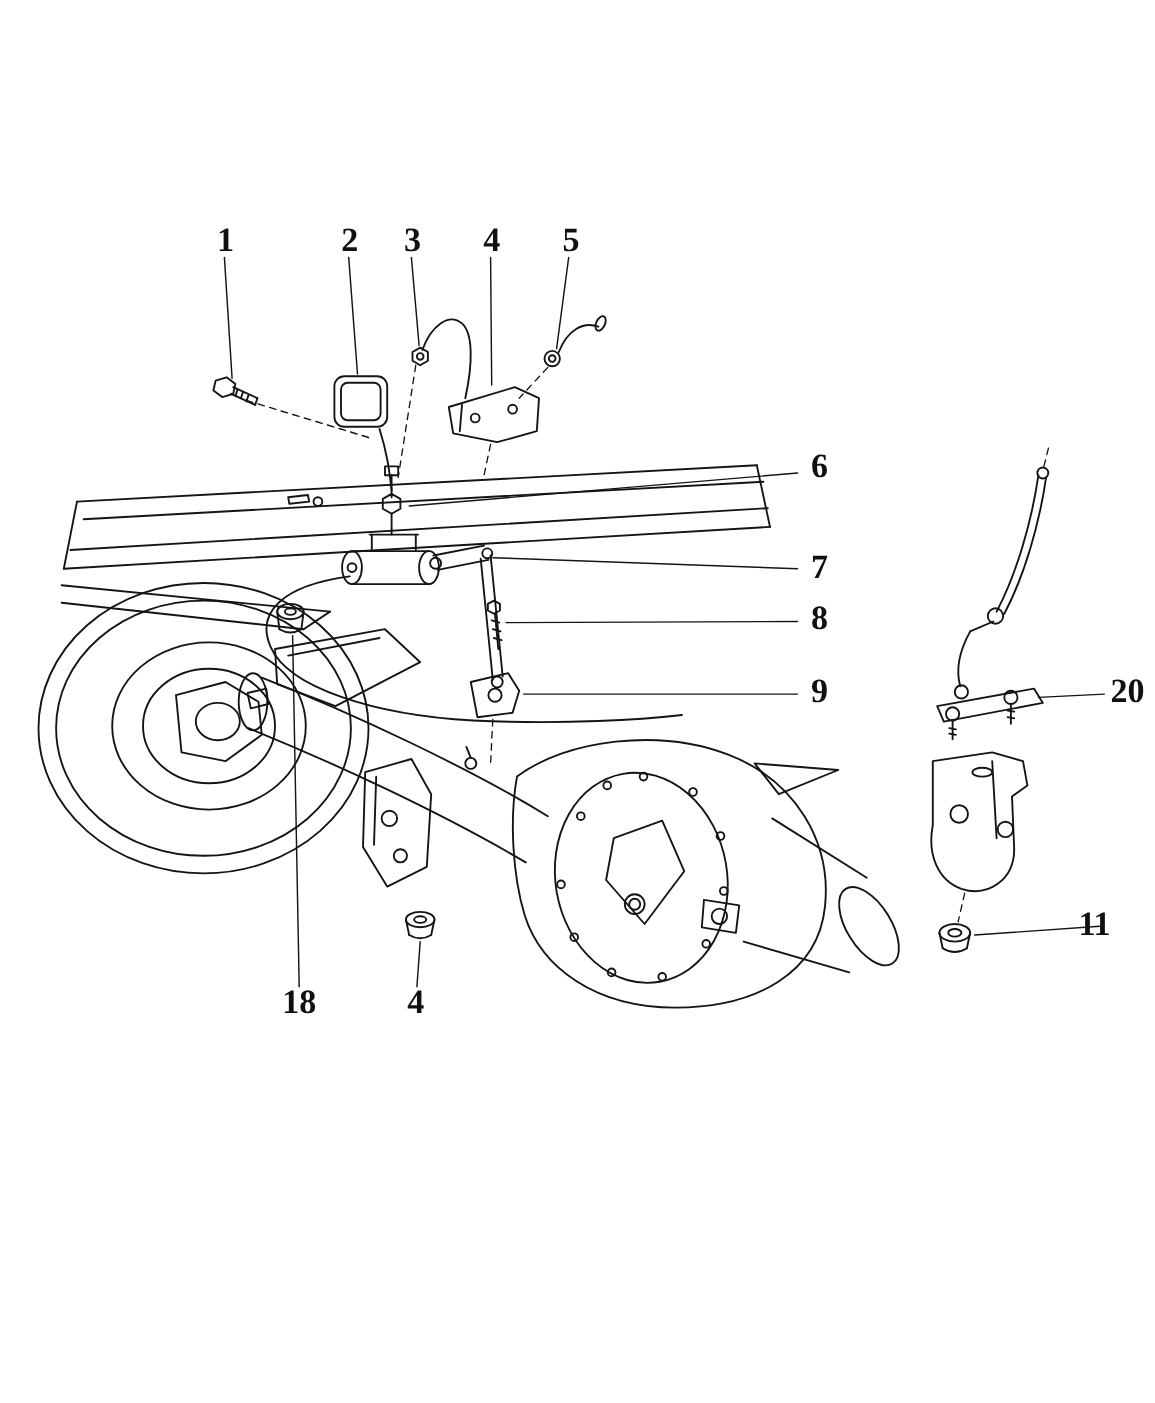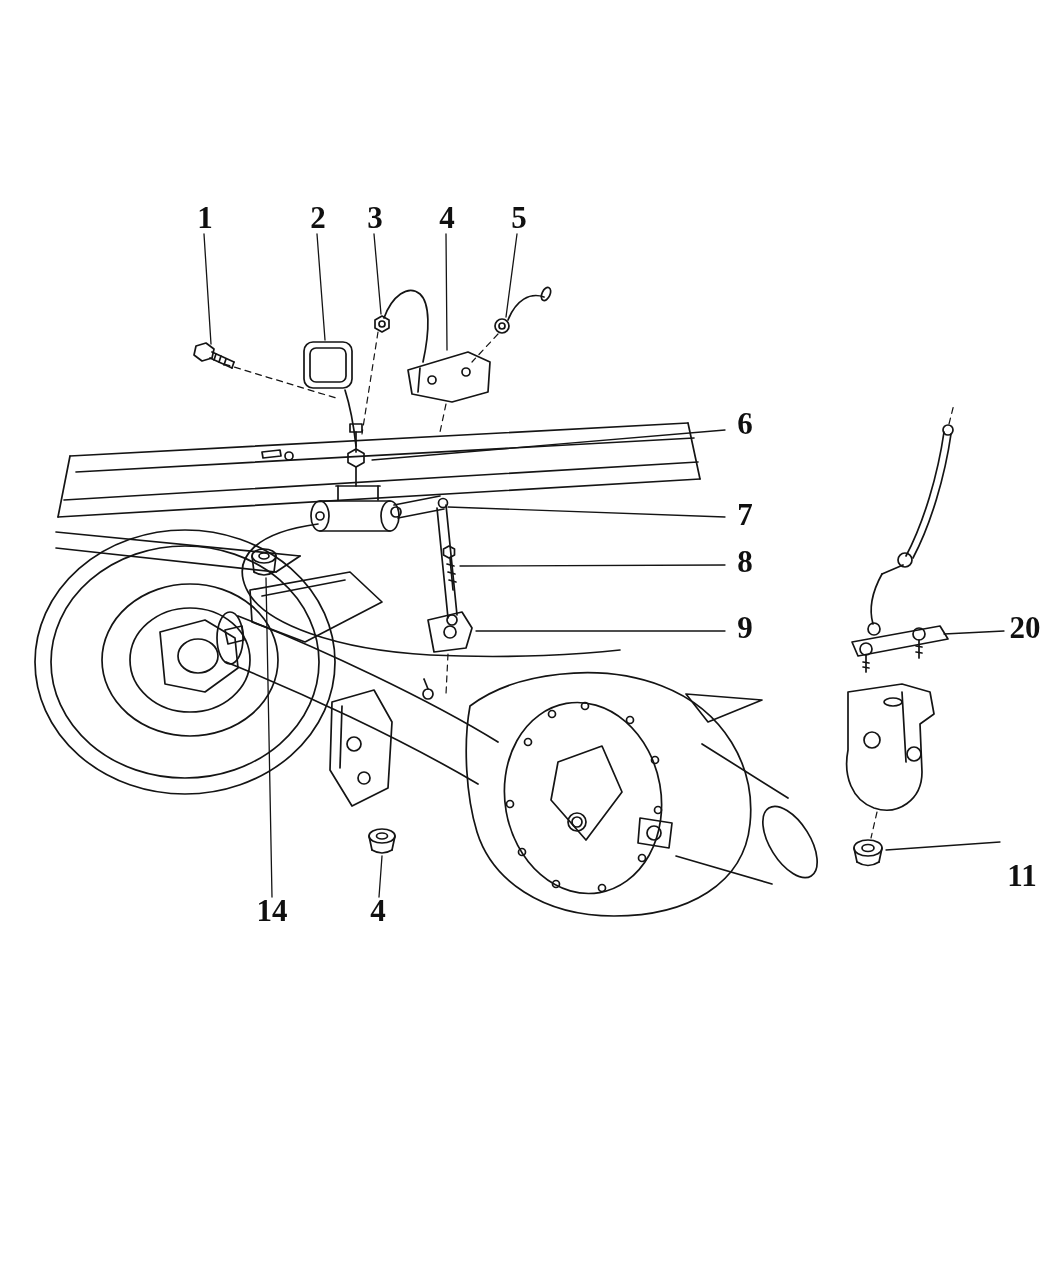--- a/index.html
+++ b/index.html
@@ -257,17 +257,17 @@
   <div class="callout" style="left:205px; top:218px;">1</div>
   <div class="callout" style="left:318px; top:218px;">2</div>
   <div class="callout" style="left:375px; top:218px;">3</div>
   <div class="callout" style="left:447px; top:218px;">4</div>
   <div class="callout" style="left:519px; top:218px;">5</div>
   <div class="callout" style="left:745px; top:424px;">6</div>
   <div class="callout" style="left:745px; top:515px;">7</div>
   <div class="callout" style="left:745px; top:562px;">8</div>
   <div class="callout" style="left:745px; top:628px;">9</div>
   <div class="callout" style="left:1025px; top:628px;">20</div>
-  <div class="callout" style="left:1022px; top:840px;margin-top:36px;">11</div>
+  <div class="callout" style="left:995px; top:840px;">11</div>
   <div class="callout" style="left:378px; top:911px;">4</div>
-  <div class="callout" style="left:272px; top:911px;">14</div>
+  <div class="callout" style="left:272px; top:911px;">18</div>
 
 </div>
 
 </body></html>

